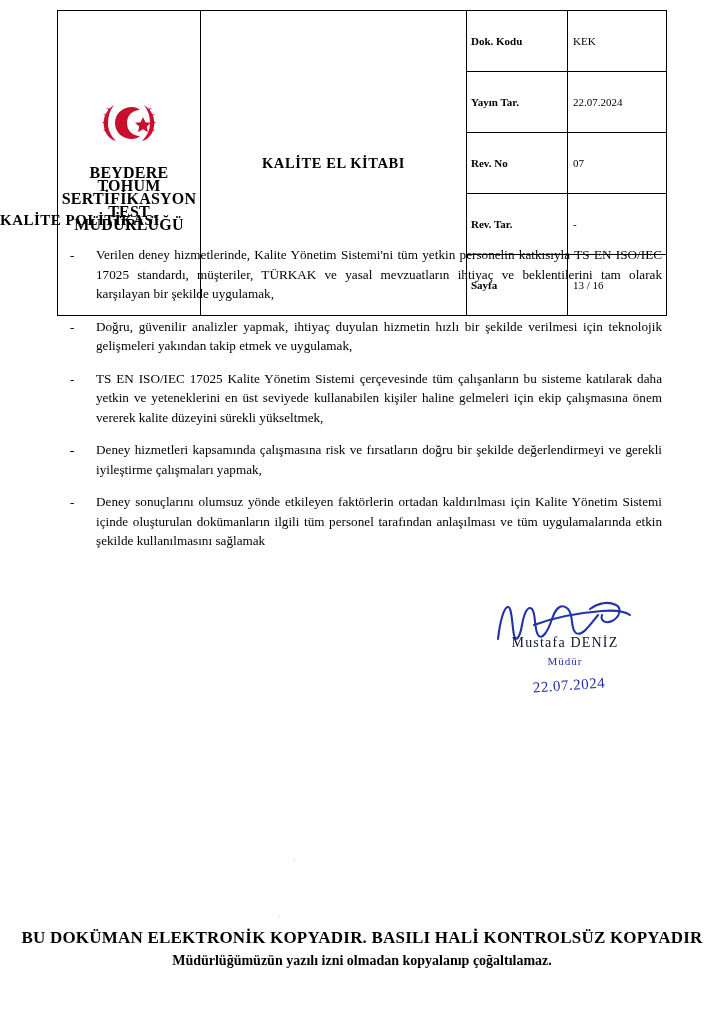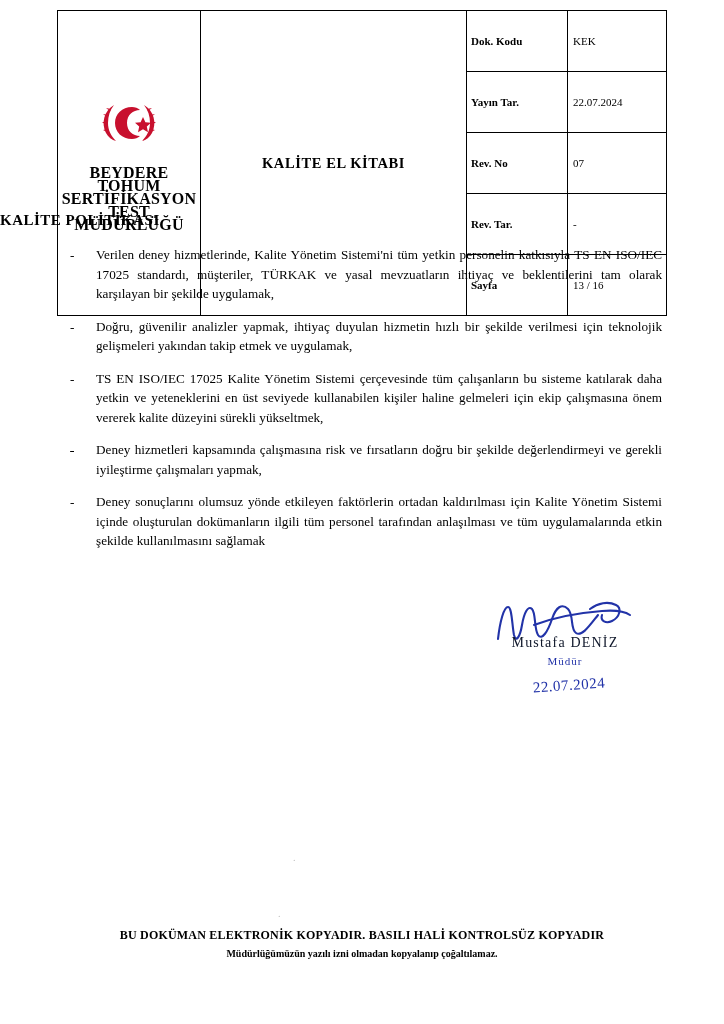--- a/index.html
+++ b/index.html
@@ -177,26 +177,26 @@
   
   .footer {
     position: absolute;
     left: 0;
     top: 928px;
     width: 100%;
     text-align: center;
   }
   .footer .line1 {
     font-weight: bold;
-    font-size: 12px;
+    font-size: 17px;
     letter-spacing: 0.2px;
   }
   .footer .line2 {
     font-weight: bold;
-    font-size: 10px;
+    font-size: 14px;
     margin-top: 5px;
   }
 </style>
 </head>
 <body>
 
 <div class="page">
 
   <div class="header-wrap">
     <table class="header">

